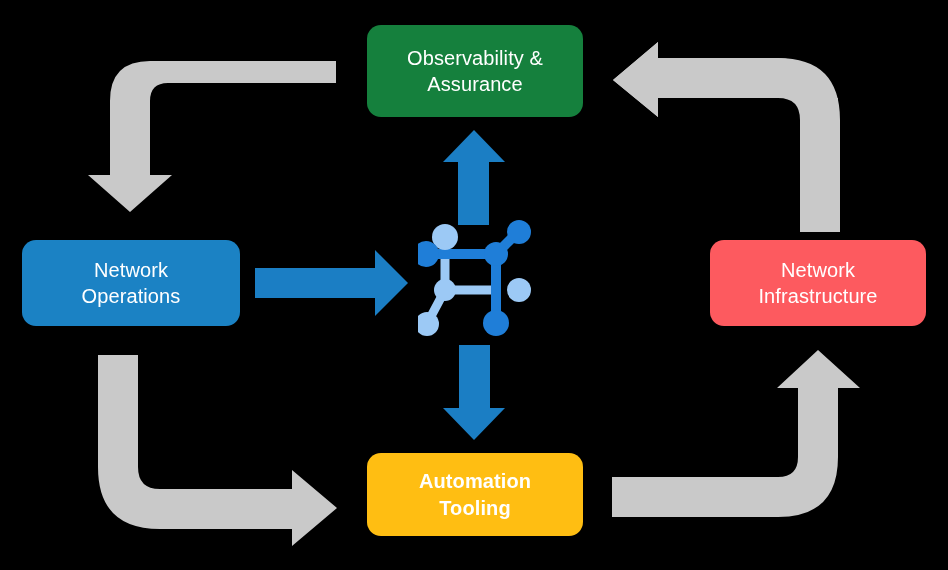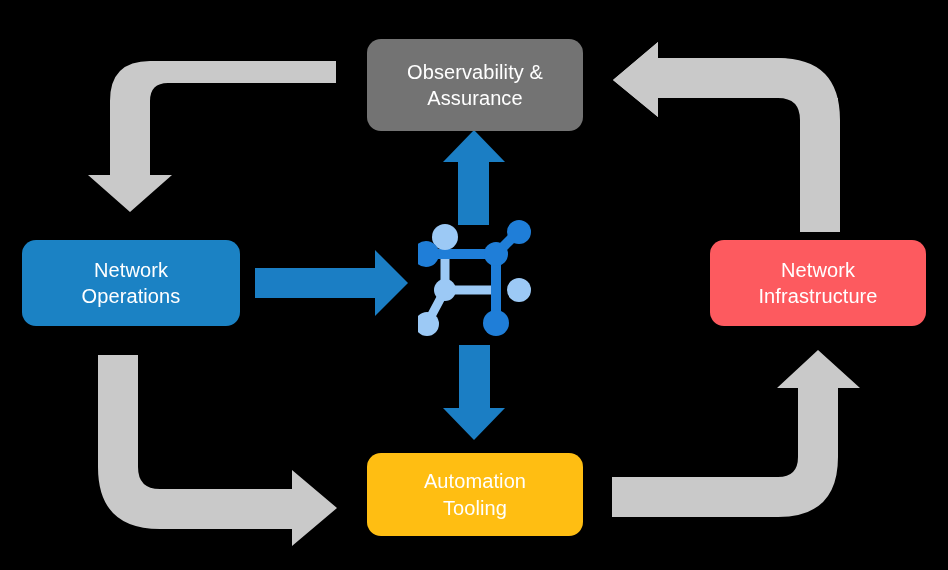--- a/index.html
+++ b/index.html
@@ -30,24 +30,24 @@
     font-size: 20px;
     line-height: 1.32;
     font-weight: 400;
     letter-spacing: 0.1px;
     box-sizing: border-box;
     padding: 4px 10px;
     white-space: pre-line;
   }
   #box-observability {
     left: 367px;
-    top: 39px;
+    top: 25px;
     width: 216px;
     height: 92px;
-    background: #737373;
+    background: #15803d;
   }
   #box-network-operations {
     left: 22px;
     top: 240px;
     width: 218px;
     height: 86px;
     background: #1b82c4;
   }
   #box-network-infrastructure {
     left: 710px;
@@ -55,20 +55,21 @@
     width: 216px;
     height: 86px;
     background: #fd5a5f;
   }
   #box-automation-tooling {
     left: 367px;
     top: 453px;
     width: 216px;
     height: 83px;
     background: #ffbe12;
+    font-weight: bold;
   }
   .svg-layer {
     position: absolute;
     left: 0;
     top: 0;
     width: 948px;
     height: 570px;
     pointer-events: none;
   }
   .center-icon {

